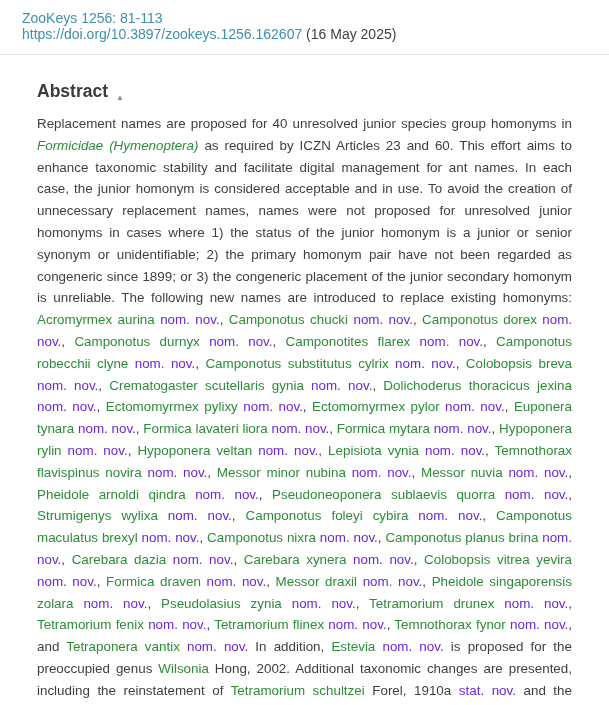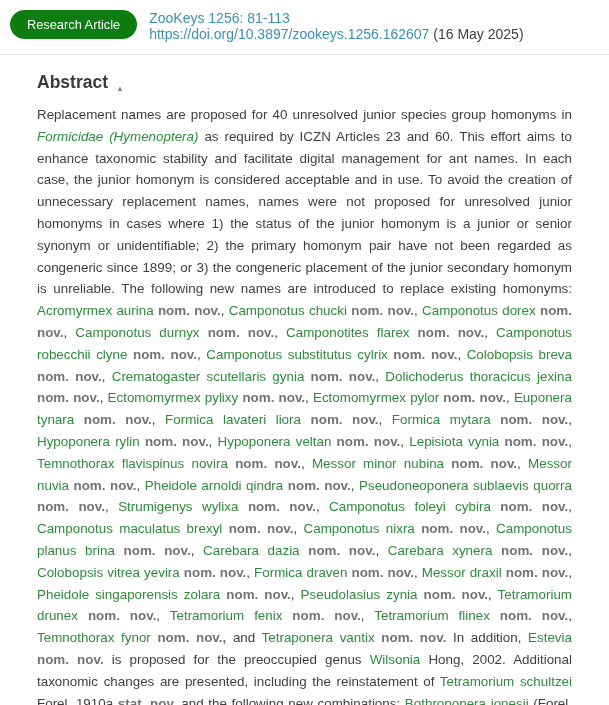--- a/index.html
+++ b/index.html
@@ -12,36 +12,35 @@
   .badge{
     background:var(--badge-green);color:#ffffff;font-size:12.8px;
     padding:7px 17px;border-radius:15px;border:none;cursor:pointer;
     font-family:"Liberation Sans", sans-serif;white-space:nowrap;
   }
   .links{margin-left:12px;font-size:14px;line-height:15.5px;padding-top:1px;}
   .links .link{color:var(--link-teal);text-decoration:none;cursor:pointer;}
   .links .date{color:#3f3f3f;}
   .divider{border:none;border-top:1px solid #e2e2e2;margin:12px 0 0 0;}
   .content{padding:0 37px;}
-  .abstract-head{display:flex;align-items:flex-end;gap:8px;margin-top:17px;}
+  .abstract-head{display:flex;align-items:flex-end;gap:8px;margin-top:26px;}
   .abstract-title{font-size:17.5px;font-weight:bold;color:#3b3b3b;}
   .arrow{font-size:8px;color:#8f8a80;cursor:pointer;line-height:1;padding-top:3px;}
   .para{
     margin-top:11px;font-size:13.4px;line-height:21.8px;
     text-align:justify;color:#3f3f3f;
   }
   .seg-link{color:var(--taxon-green);cursor:pointer;font-style:italic;}
   .seg-taxon{color:var(--taxon-green);cursor:pointer;}
-  .seg-bold{font-weight:700;color:#737373;}
+  .seg-bold{font-weight:400;color:#6d28d9;}
 </style>
 </head>
 <body>
 
 <div class="header">
-  <button class="badge">Research Article</button>
   <div class="links">
     <div>
       <span class="link">ZooKeys 1256: 81-113</span>
     </div>
     <div>
       <span class="link">https://doi.org/10.3897/zookeys.1256.162607</span>
       <span class="date">(16 May 2025)</span>
     </div>
   </div>
 </div>

